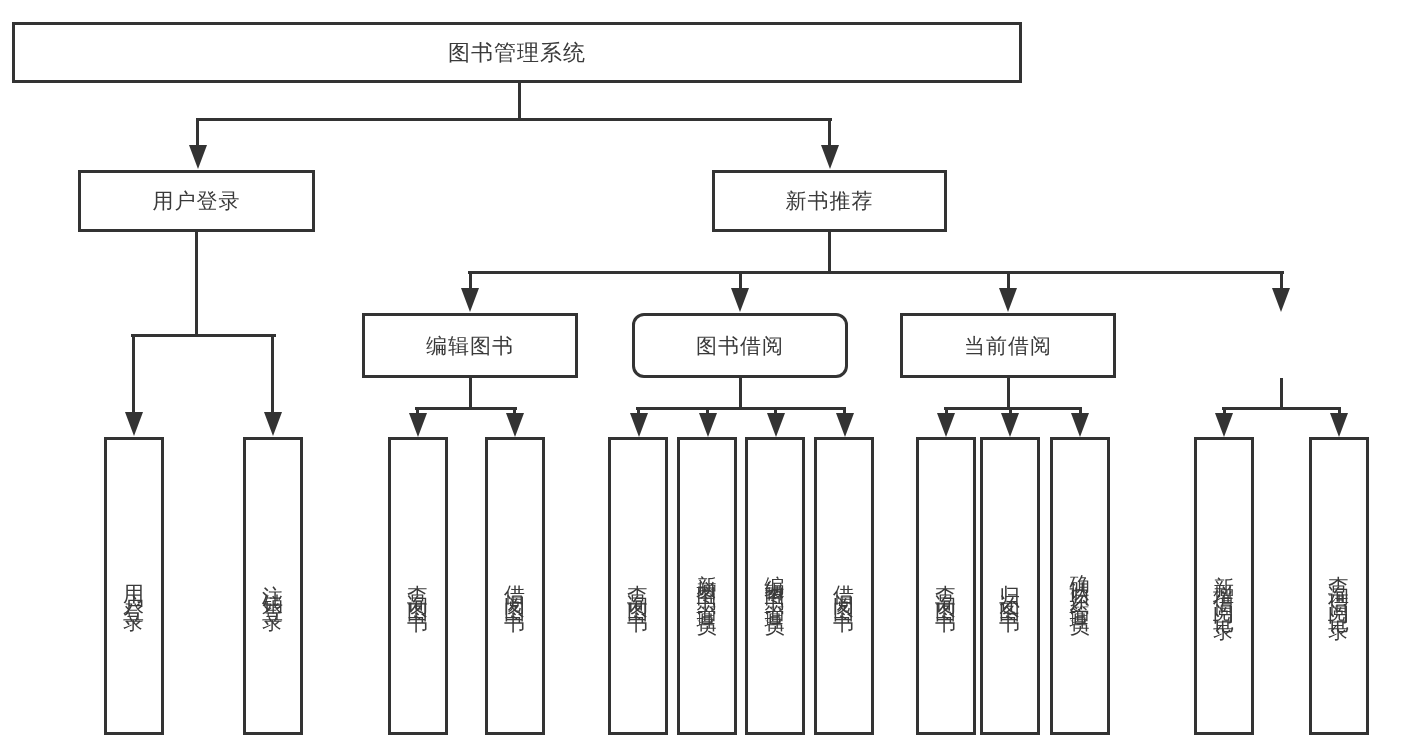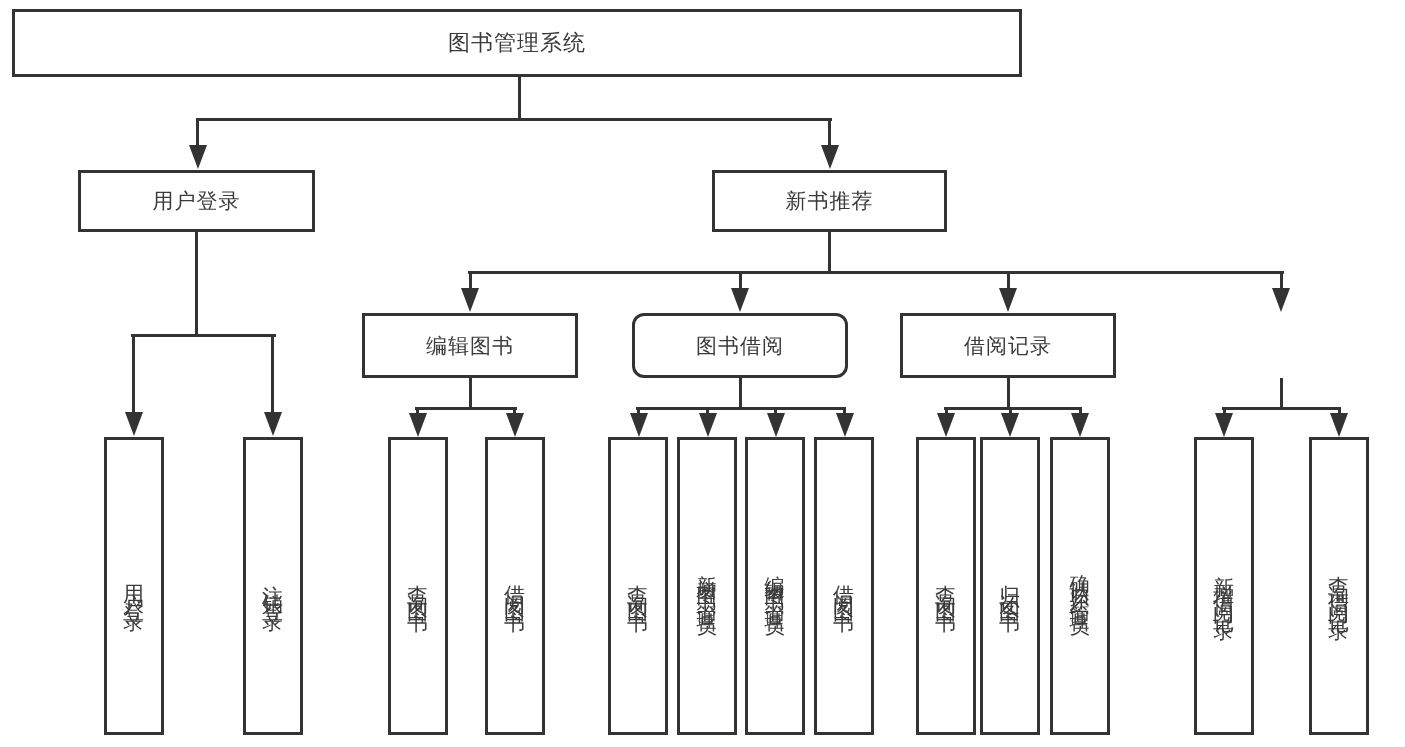--- a/index.html
+++ b/index.html
@@ -65,21 +65,21 @@
     letter-spacing:1px;
     z-index:5;
     white-space:nowrap;
   }
 </style>
 </head>
 <body>
 
 <div class="canvas">
 
-  <div class="box" style="left:12px;top:9px;width:1010px;height:68px;font-size:22px;">
+  <div class="box" style="left:12px;top:22px;width:1010px;height:61px;font-size:22px;">
     <span>图书管理系统</span>
   </div>
 
   <div class="vline" style="left:518px;top:68px;height:53px;"></div>
   <div class="hline" style="left:196px;top:118px;width:636px;"></div>
   <div class="vline" style="left:196px;top:121px;height:26px;"></div>
   <div class="tri" style="left:189px;top:145px;"></div>
   <div class="vline" style="left:828px;top:121px;height:26px;"></div>
   <div class="tri" style="left:821px;top:145px;"></div>
 
@@ -108,21 +108,21 @@
   <div class="vline" style="left:1280px;top:271px;height:18px;"></div>
   <div class="tri" style="left:1272px;top:288px;"></div>
 
   <div class="box" style="left:362px;top:313px;width:216px;height:65px;">
     <span>编辑图书</span>
   </div>
   <div class="box" style="left:632px;top:313px;width:216px;height:65px;border-radius:12px;">
     <span>图书借阅</span>
   </div>
   <div class="box" style="left:900px;top:313px;width:216px;height:65px;">
-    <span>借阅记录</span>
+    <span>当前借阅</span>
   </div>
 
   <div class="vline" style="left:469px;top:378px;height:32px;"></div>
   <div class="hline" style="left:415px;top:407px;width:102px;"></div>
   <div class="vline" style="left:416px;top:407px;height:9px;"></div>
   <div class="tri" style="left:409px;top:413px;"></div>
   <div class="vline" style="left:513px;top:407px;height:9px;"></div>
   <div class="tri" style="left:506px;top:413px;"></div>
 
   <div class="vline" style="left:739px;top:378px;height:32px;"></div>

